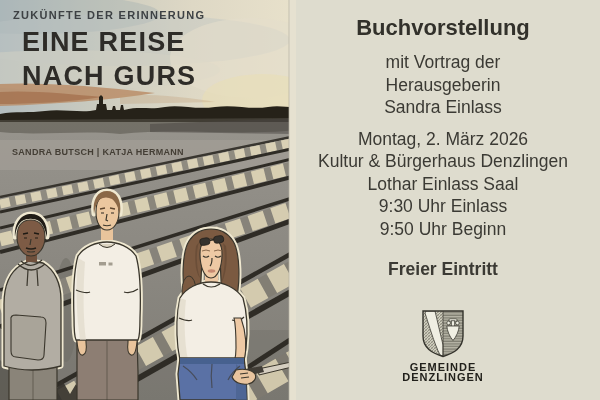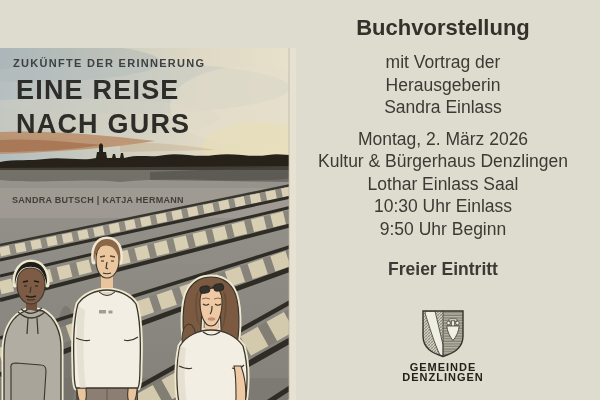--- a/index.html
+++ b/index.html
@@ -1,24 +1,24 @@
 <!DOCTYPE html>
 <html><head>
 <meta charset="utf-8">
 <style>
   html,body{margin:0;padding:0;background:#888;}
   .flyer{position:relative;width:600px;height:400px;display:flex;overflow:hidden;
          font-family:"Liberation Sans",sans-serif;background:#dedcce;}
   
-  .cover{position:relative;width:296px;height:324px;flex:none;margin-top:48px;}
+  .cover{position:relative;width:296px;height:324px;flex:none;}
   .cover svg{position:absolute;left:0;top:0;display:block;}
   .cover-text{position:absolute;left:0;top:0;width:100%;height:100%;pointer-events:none;}
   .kicker{position:absolute;left:13px;top:9px;font-size:11px;font-weight:600;
           letter-spacing:1.3px;color:#3d4144;white-space:nowrap;}
-  .cover-title{position:absolute;left:16px;top:25px;font-size:27px;line-height:34px;
+  .cover-title{position:absolute;left:22px;top:25px;font-size:27px;line-height:34px;
           font-weight:800;letter-spacing:1.2px;color:#2e2c28;}
   .authors{position:absolute;left:12px;top:147px;font-size:9px;font-weight:700;
           letter-spacing:.3px;color:#443e35;white-space:nowrap;}
   
   .panel{flex:1;box-sizing:border-box;background:#dedcce;color:#3b3a34;text-align:center;
          padding:13px 12px 0 2px;}
   .panel h1{margin:0;font-size:22px;line-height:30px;font-weight:700;color:#32312b;}
   .sub{margin-top:8px;font-size:17.5px;line-height:22.5px;}
   .details{margin-top:9px;font-size:17.5px;line-height:22.5px;}
   .admission{margin-top:18px;font-size:17.5px;line-height:22px;font-weight:bold;}
@@ -222,21 +222,21 @@
     <h1>Buchvorstellung</h1>
     <div class="sub">
       <div>mit Vortrag der</div>
       <div>Herausgeberin</div>
       <div>Sandra Einlass</div>
     </div>
     <div class="details">
       <div>Montag, 2. März 2026</div>
       <div>Kultur &amp; Bürgerhaus Denzlingen</div>
       <div>Lothar Einlass Saal</div>
-      <div>10:30 Uhr Einlass</div>
+      <div>9:30 Uhr Einlass</div>
       <div>9:50 Uhr Beginn</div>
     </div>
     <div class="admission">Freier Eintritt</div>
 
     <div class="logo">
       <svg width="46" height="49" viewBox="0 0 46 49">
         <defs>
           <pattern id="hatch" width="3" height="3" patternUnits="userSpaceOnUse">
             <rect width="3" height="3" fill="#cfcebe"></rect>
             <path d="M0,3 L3,0" stroke="#77766a" stroke-width=".7"></path>

